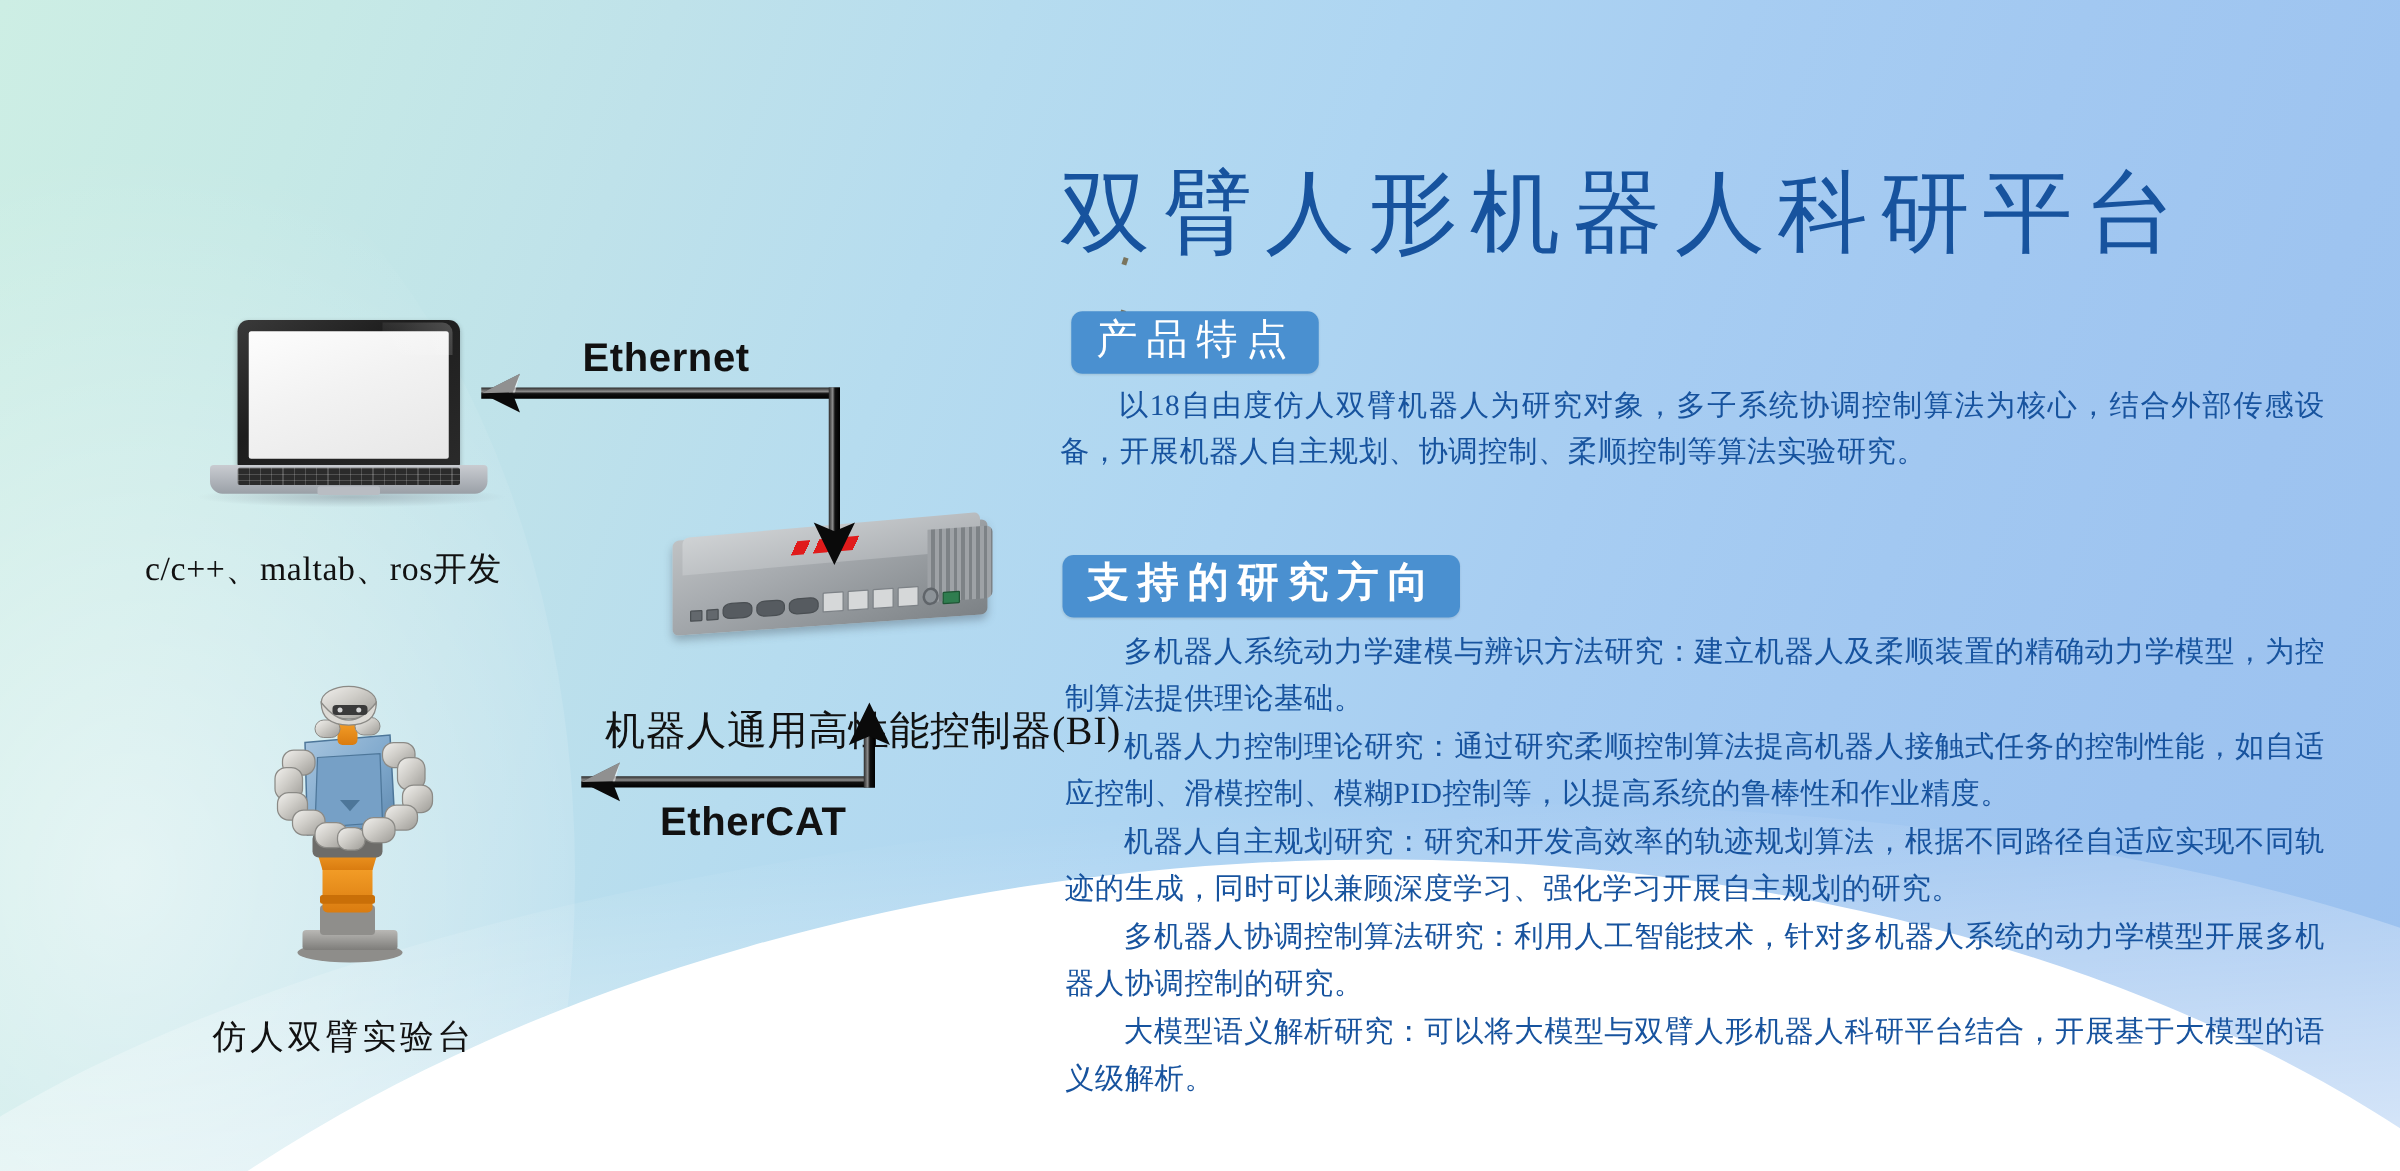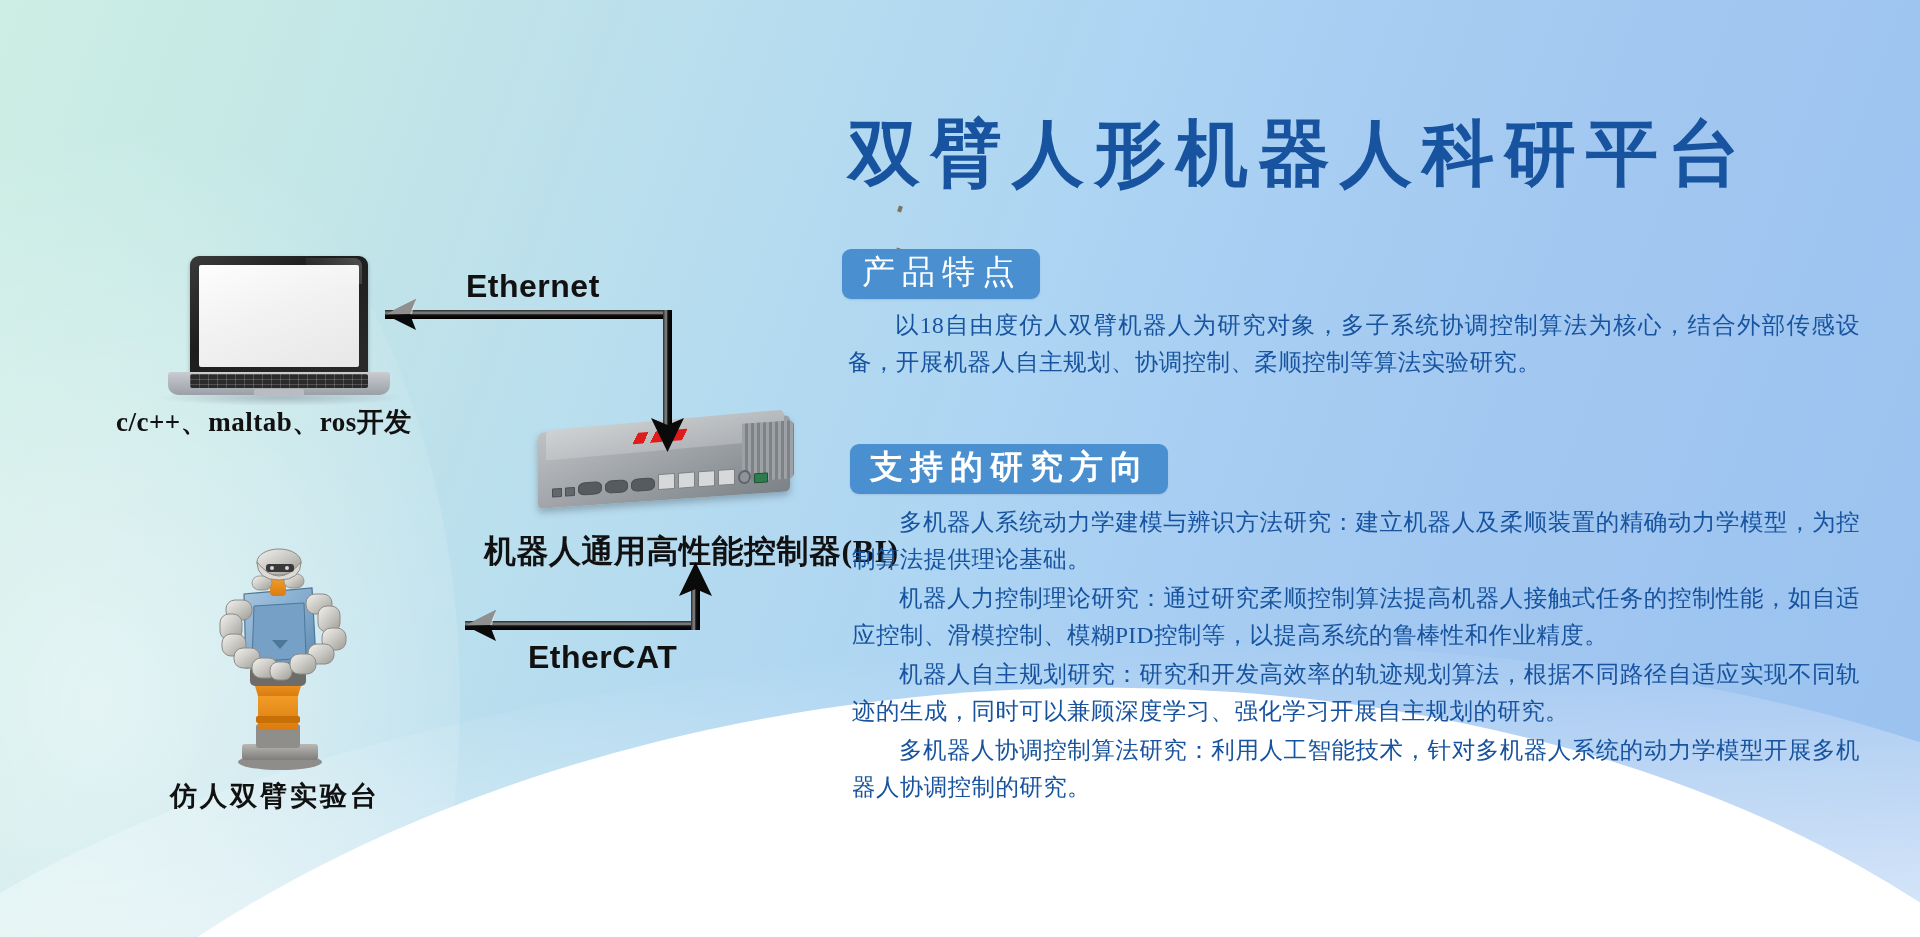--- a/index.html
+++ b/index.html
@@ -128,63 +128,64 @@
   .port { background: #63686d; border: 1px solid #4a4f53; border-radius: 1px; }
   .p-usb { width: 11px; height: 9px; }
   .p-db9 { width: 26px; height: 13px; border-radius: 7px / 5px; background:#565b60; }
   .p-rj45 { width: 19px; height: 16px; background:#d6d8d9; border:1px solid #7d8287; }
   .p-round { width: 14px; height: 14px; border-radius: 50%; background:#8d9398; border:2px solid #60656a; }
   .p-green { width: 15px; height: 10px; background:#2f7d4f; border:1px solid #1d5433; }
 
   .robot { position: absolute; left: 190px; top: 548px; width: 180px; height: 230px; }
   .lbl {
     position: absolute;
-    color: #111; font-weight: 700;
+    color: #111; font-weight: 400;
     font-family: "Liberation Serif","DejaVu Serif",serif;
     white-space: nowrap;
+    margin-top: 33px;
   }
   .lbl-laptop { left: 116px; top: 404px; font-size: 27px; letter-spacing: .5px; }
   .lbl-ctrl   { left: 484px; top: 530px; font-size: 32px; letter-spacing: .5px; }
   .lbl-robot  { left: 170px; top: 778px; font-size: 27px; letter-spacing: 3px; }
 
   .netlabel {
     position: absolute; color:#111; font-weight:700;
     font-family: "Liberation Sans","DejaVu Sans",sans-serif;
     font-size: 32px; letter-spacing: .5px;
   }
   .lbl-eth { left: 466px; top: 268px; }
   .lbl_ecat { left: 528px; top: 639px; }
 
   svg.arrows { position:absolute; left:0; top:0; width:840px; height:937px; overflow:visible; }
 
   
   .content { position: absolute; left: 838px; top: 0; width: 1082px; height: 937px; }
 
   .title {
-    position: absolute; left: 10px; top: 118px; width: 1060px;
+    position: absolute; left: 10px; top: 134px; width: 1060px;
     font-family: "Liberation Serif","DejaVu Serif",serif;
-    font-size: 72px; font-weight: 700; color: #17539e;
+    font-size: 72px; font-weight: 400; color: #17539e;
     letter-spacing: 10px; line-height: 1;
     white-space: nowrap;
   }
 
   .badge {
     position: absolute;
     background: #4a90d0;
     border-radius: 9px;
     color: #fff;
     font-family: "Liberation Serif","DejaVu Serif",serif;
     font-size: 33px;
     letter-spacing: 7px;
     padding: 5px 18px 8px 20px;
     line-height: 1.12;
     white-space: nowrap;
     box-shadow: 0 1px 2px rgba(0,0,0,.10);
   }
-  .badge-features { left: 4px; top: 249px; }
+  .badge-features { left: 19px; top: 249px; }
   .badge-research { left: 12px; top: 444px; font-weight: bold; }
 
   .para {
     position: absolute;
     color: #17539e;
     font-family: "Liberation Serif","DejaVu Serif",serif;
     font-size: 23.5px;
     line-height: 37px;
     text-align: justify;
     text-indent: 2em;
@@ -363,15 +364,16 @@
 
     <div class="para features-1">以18自由度仿人双臂机器人为研究对象，多子系统协调控制算法为核心，结合外部传感设备，开展机器人自主规划、协调控制、柔顺控制等算法实验研究。</div>
 
     <div class="badge badge-research">支持的研究方向</div>
 
     <div class="research-block">
       <div class="para">多机器人系统动力学建模与辨识方法研究：建立机器人及柔顺装置的精确动力学模型，为控制算法提供理论基础。</div>
       <div class="para">机器人力控制理论研究：通过研究柔顺控制算法提高机器人接触式任务的控制性能，如自适应控制、滑模控制、模糊PID控制等，以提高系统的鲁棒性和作业精度。</div>
       <div class="para">机器人自主规划研究：研究和开发高效率的轨迹规划算法，根据不同路径自适应实现不同轨迹的生成，同时可以兼顾深度学习、强化学习开展自主规划的研究。</div>
       <div class="para">多机器人协调控制算法研究：利用人工智能技术，针对多机器人系统的动力学模型开展多机器人协调控制的研究。</div>
+      <div class="para">大模型语义解析研究：可以将大模型与双臂人形机器人科研平台结合，开展基于大模型的语义级解析。</div>
     </div>
   </div>
 </div>
 
 </body></html>

